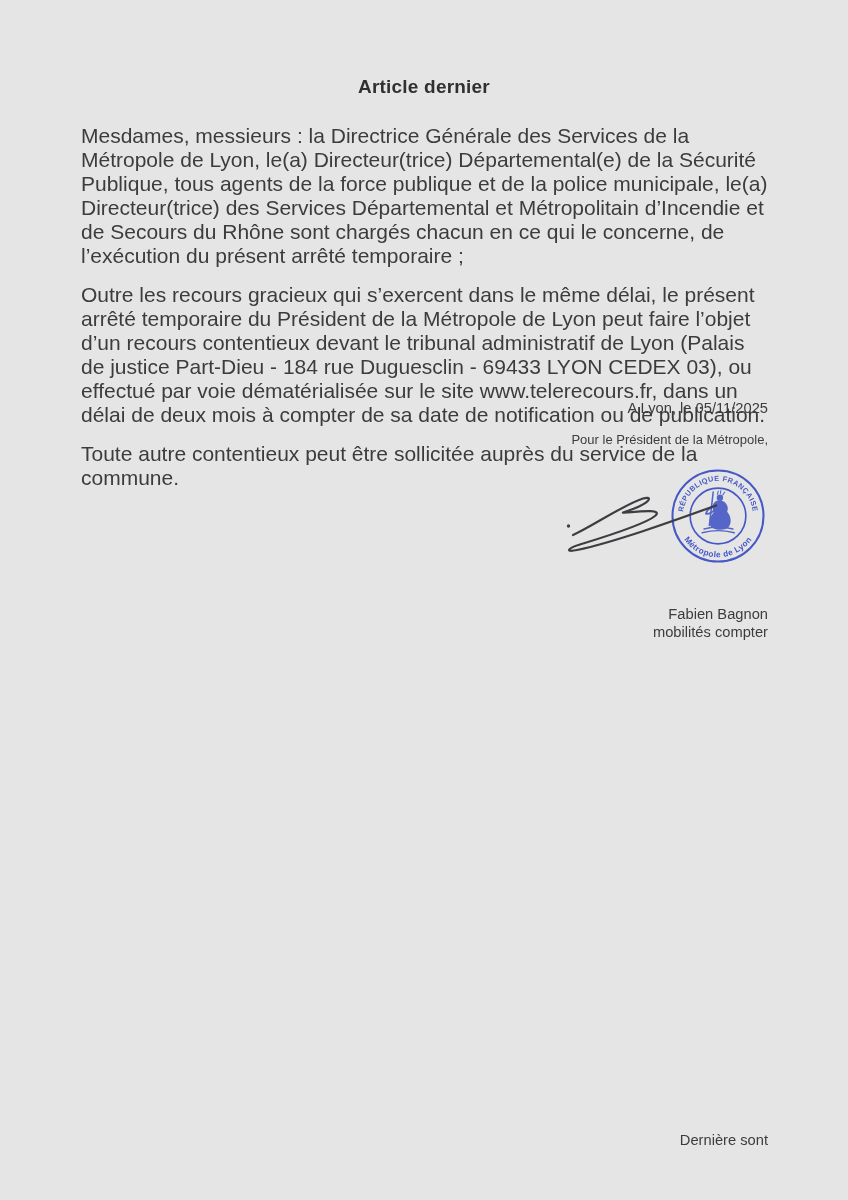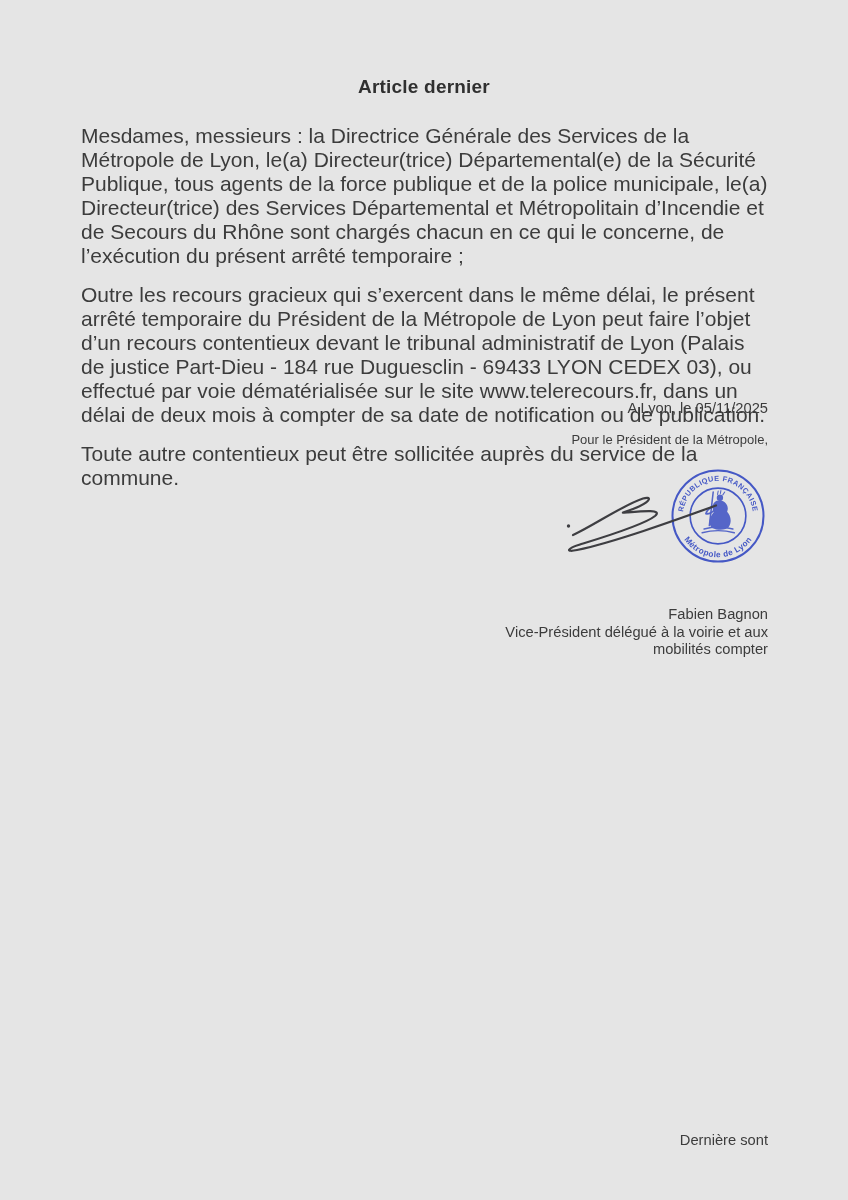--- a/index.html
+++ b/index.html
@@ -87,19 +87,18 @@
              C 98 8, 99 12.5, 86 18.5
              C 74 24, 64 25.5, 74 24.5
              C 90 23, 110 21, 102 28
              C 91 37, 48 50, 27 56.5
              C 14 60.5, 12 64.5, 24 62
              C 62 54, 120 33, 163 17.5" fill="none" stroke="#3e3e42" stroke-width="2.2" stroke-linecap="round"></path>
   </svg>
 
   <div class="name-block">
     <div>Fabien Bagnon</div>
-    <div>Vice-Président délégué à la voirie et aux</div>
     <div>mobilités compter</div>
   </div>
 
   <div class="footer">Dernière sont</div>
 
 </div>
 
 </body></html>

